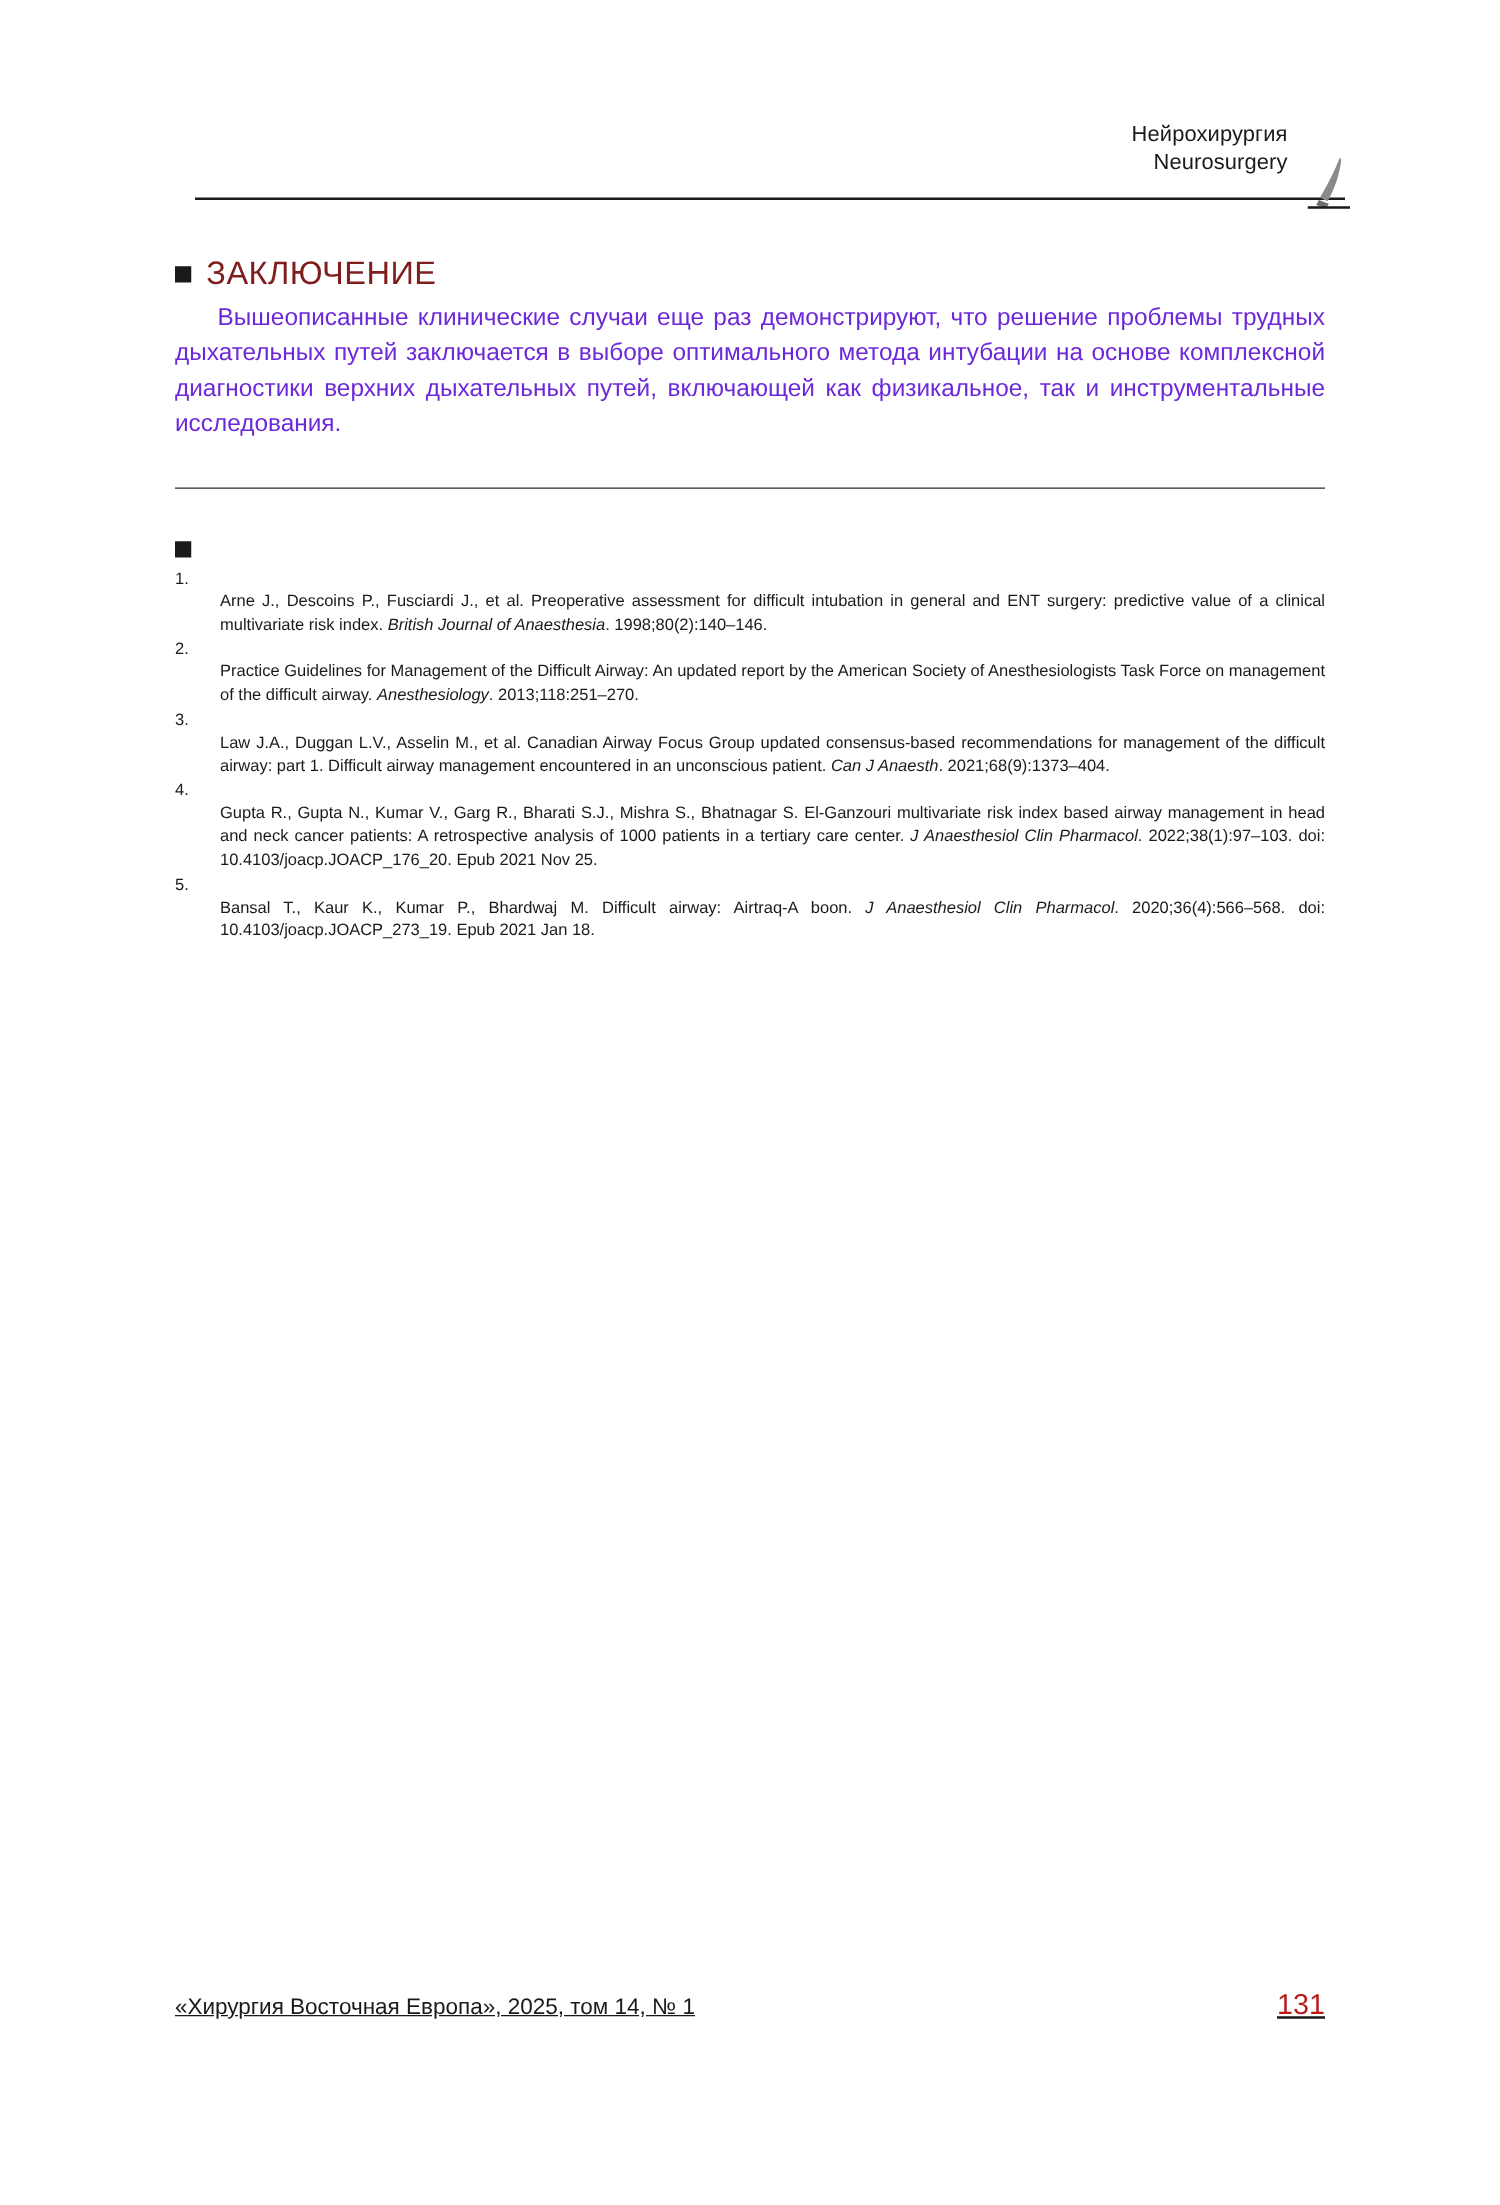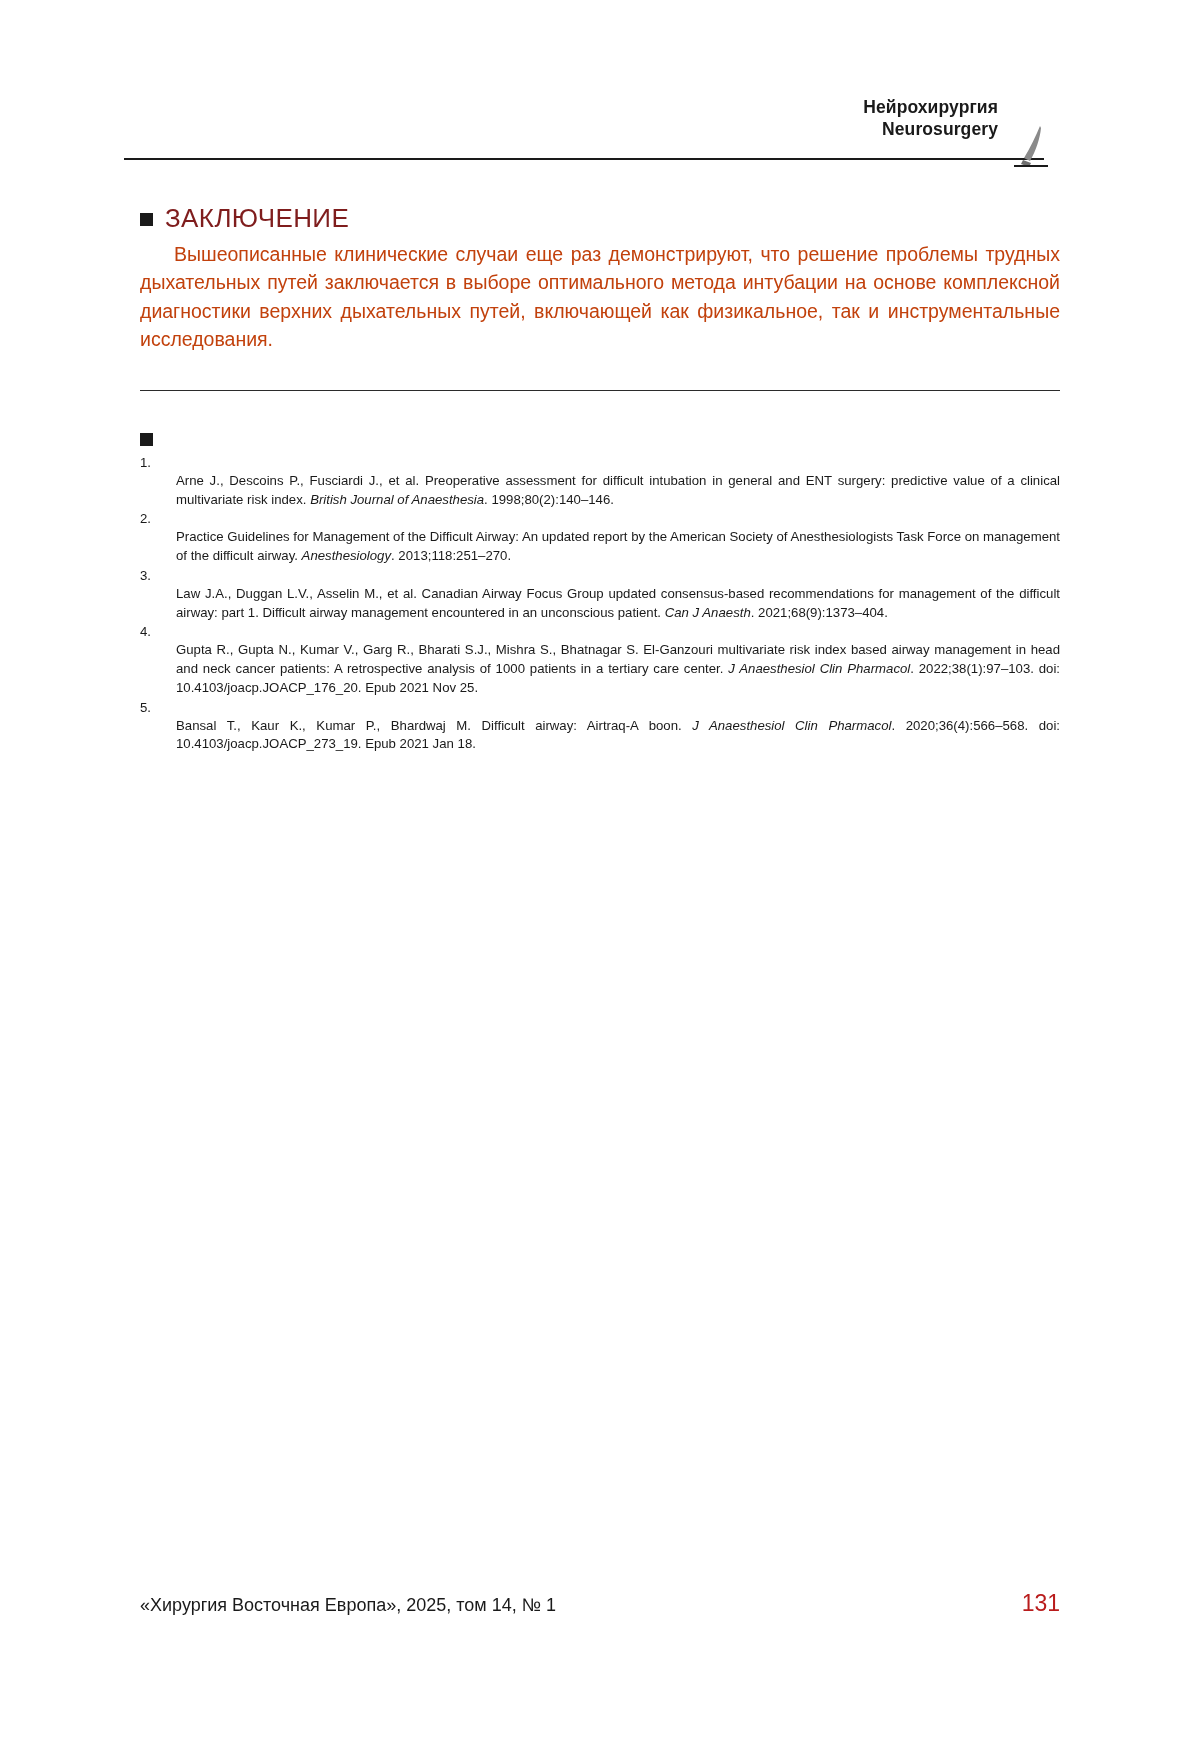--- a/index.html
+++ b/index.html
@@ -20,24 +20,23 @@
     left: 0; top: 0;
     width: 1200px;
     height: 1764px;
     box-sizing: border-box;
     padding: 0;
   }
 
   
   .header {
     position: absolute;
-    left: 124px;
+    left: 156px;
     top: 96px;
     width: 920px;
-    font-weight: bold;
   }
   .header-lines {
     text-align: right;
     line-height: 1.28;
     padding-right: 46px;
   }
   .header-line {
     font-size: 17.5px;
     color: #1a1a1a;
     letter-spacing: 0.1px;
@@ -89,21 +88,21 @@
   .conclusion-head {
     margin-left: -13px;
     padding-left: 13px;
   }
   .conclusion-body {
     margin-top: 6px;
     font-size: 19.5px;
     line-height: 1.46;
     text-align: justify;
     text-indent: 34px;
-    color: #c2410c;
+    color: #6d28d9;
     hyphens: manual;
   }
 
   .divider {
     position: absolute;
     left: 140px;
     top: 390px;
     width: 920px;
     height: 1px;
     background: #2b2b2b;
@@ -144,20 +143,21 @@
 
   
   .footer {
     position: absolute;
     left: 140px;
     top: 1590px;
     width: 920px;
     display: flex;
     align-items: baseline;
     justify-content: space-between;
+    text-decoration: underline;
   }
   .footer-journal {
     font-size: 18px;
     color: #1a1a1a;
   }
   .footer-page {
     font-size: 23px;
     color: #b91c1c;
   }
 </style>

